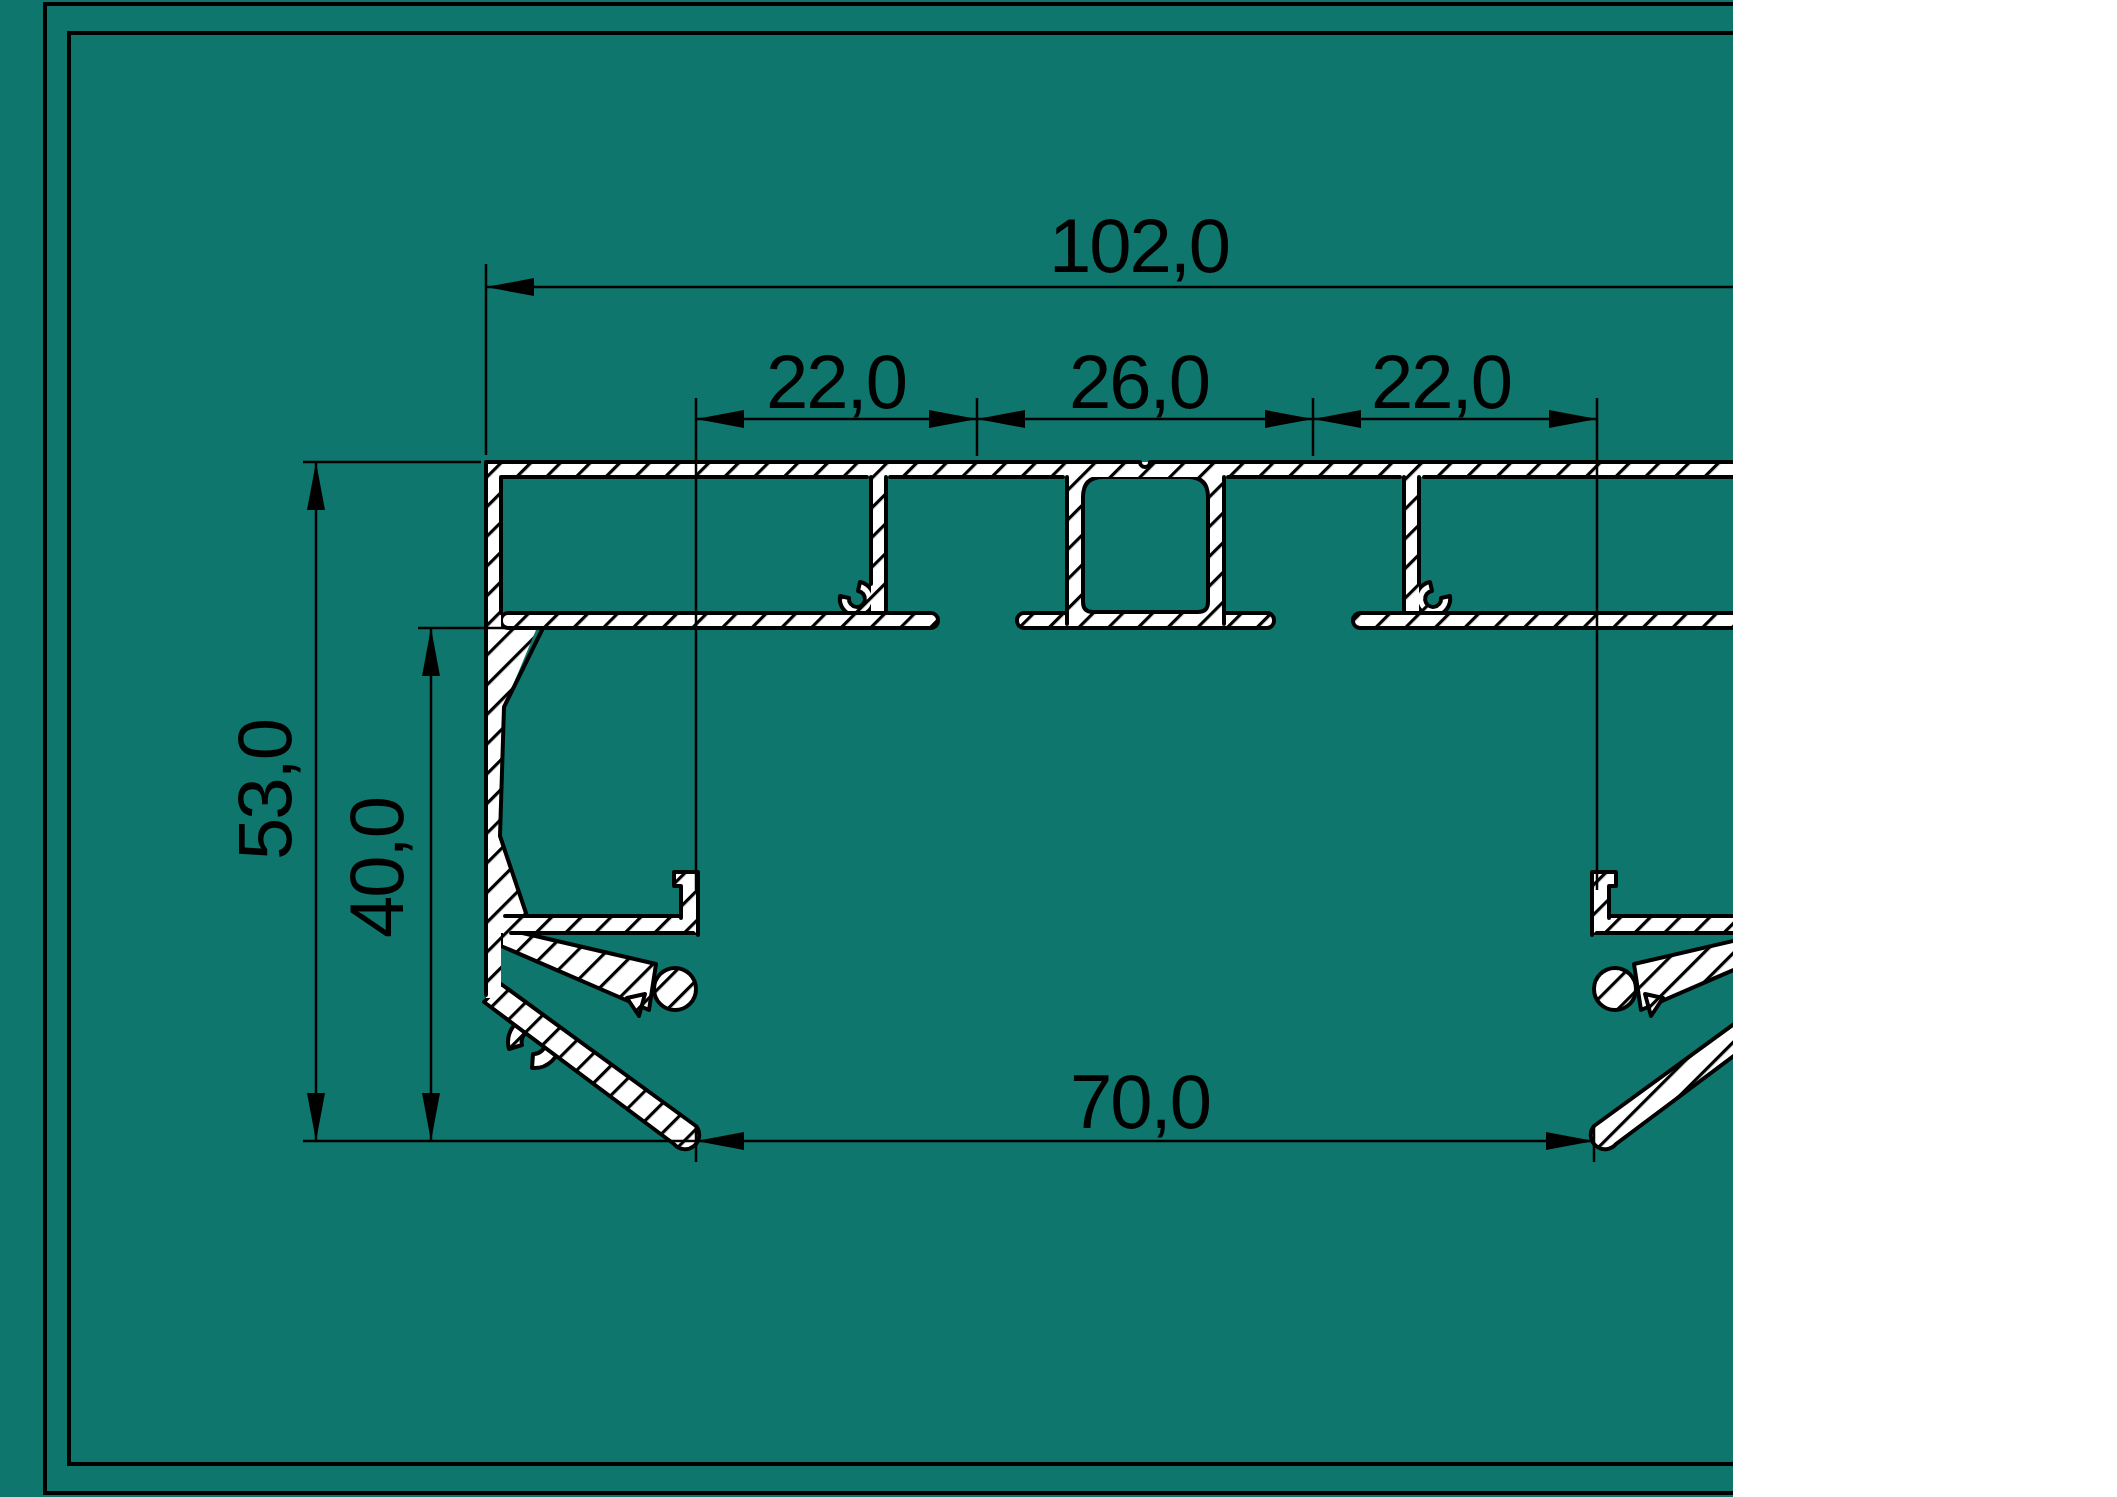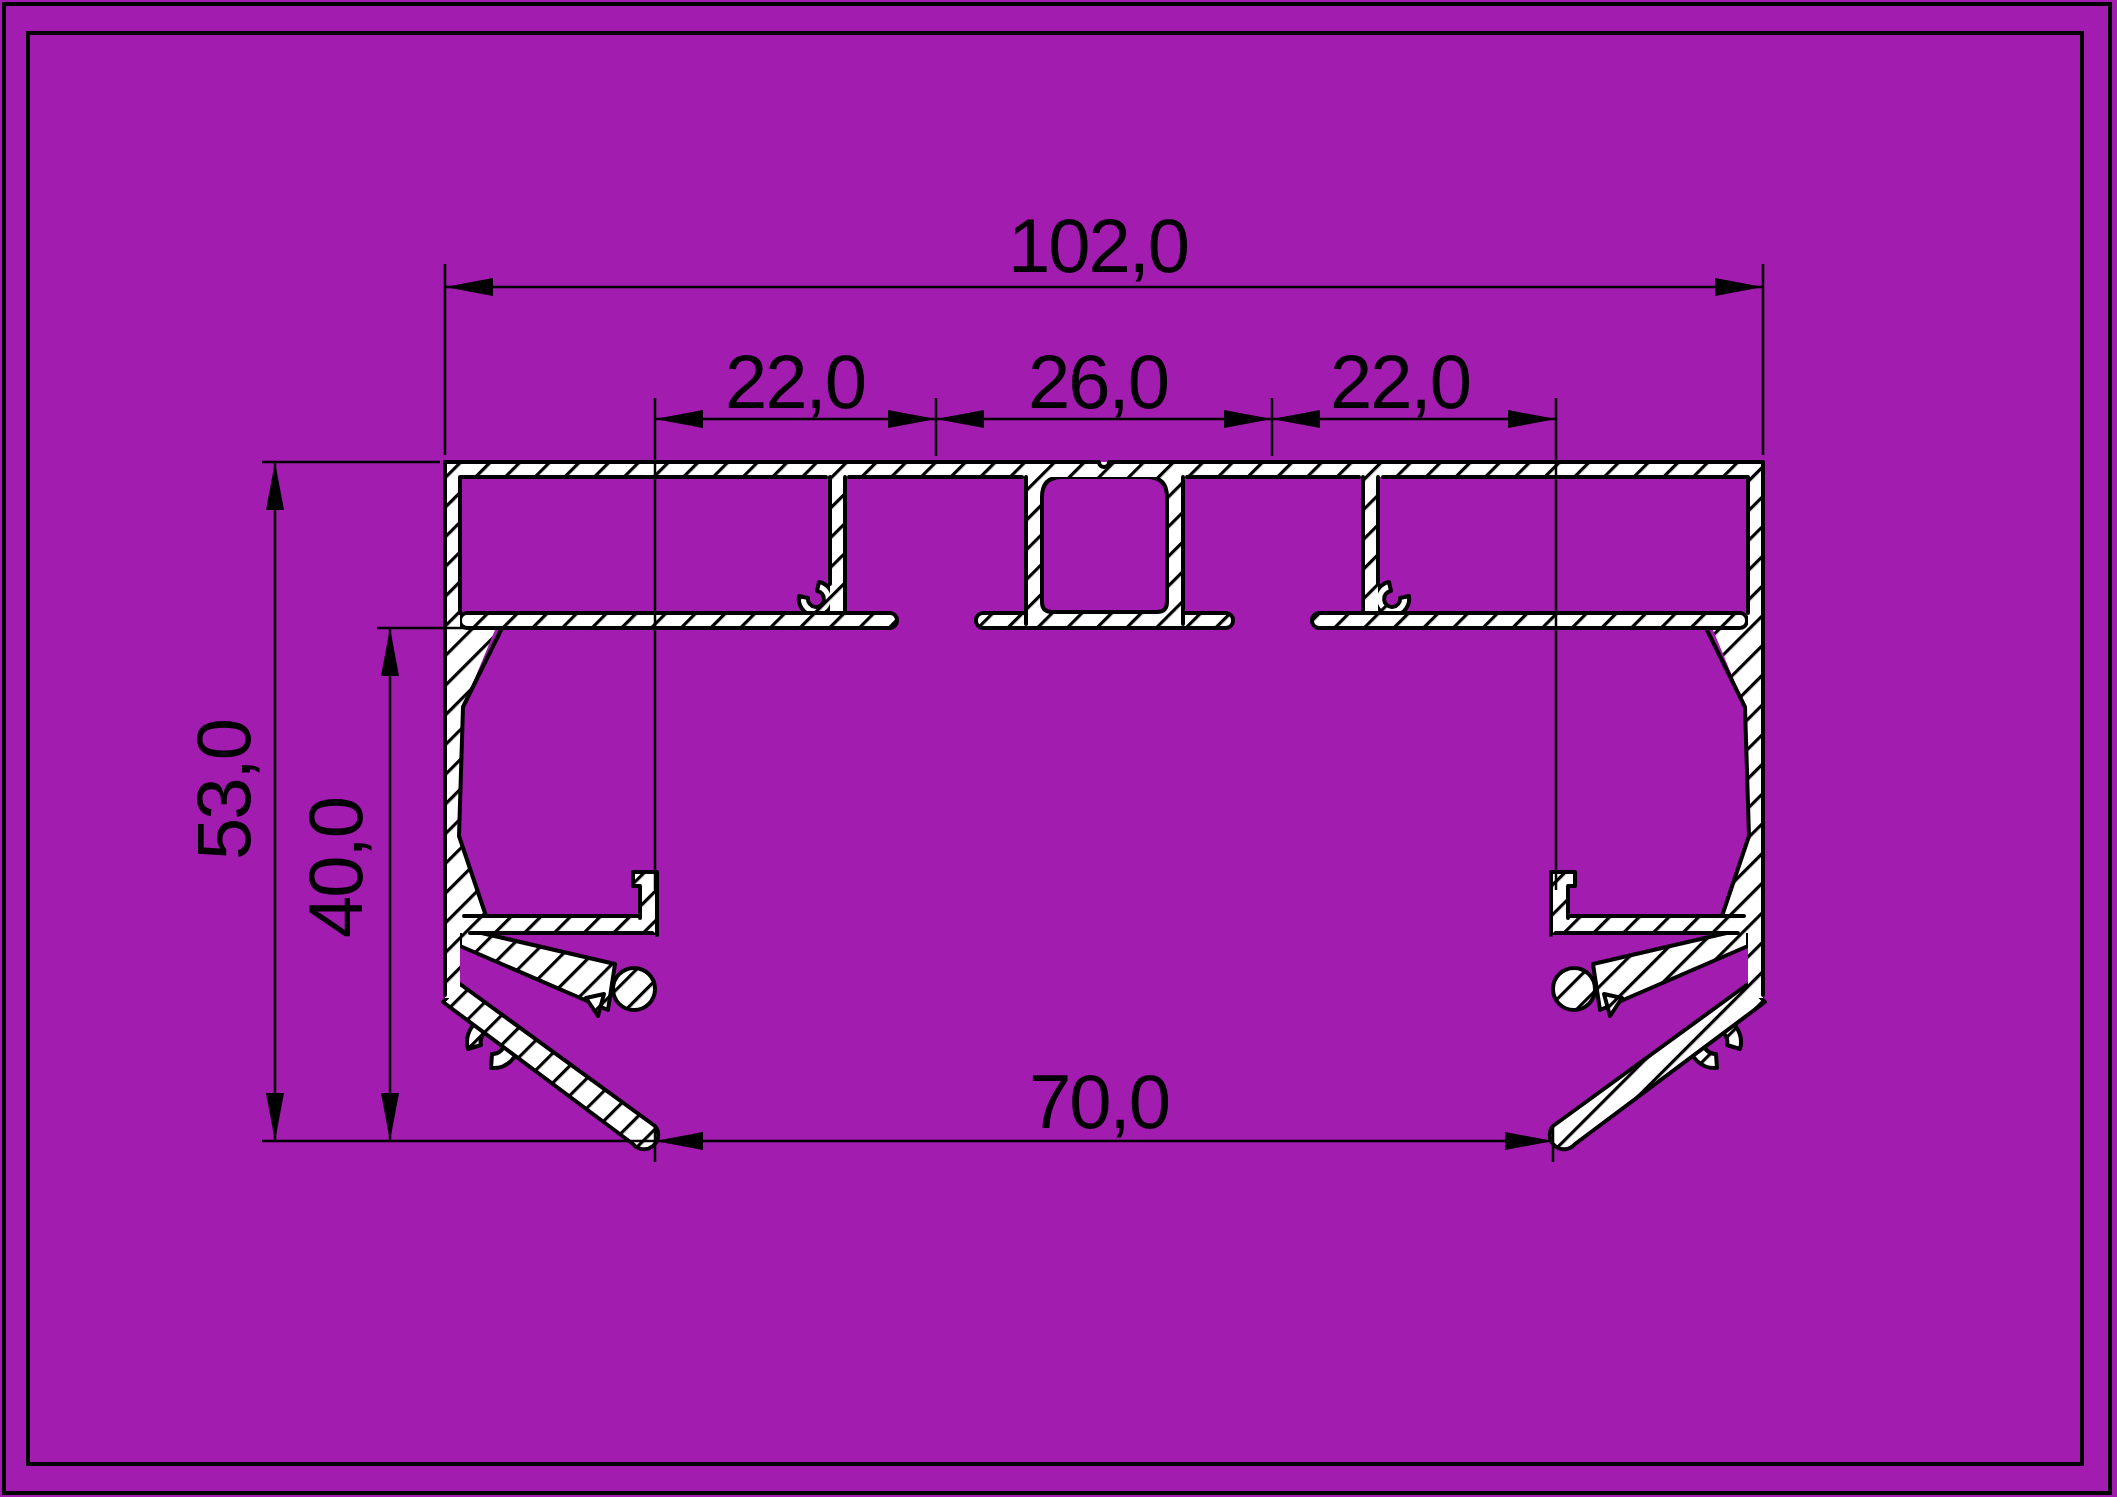--- a/index.html
+++ b/index.html
@@ -1,17 +1,17 @@
 <!DOCTYPE html>
 <html><head>
 <meta charset="utf-8">
 <style>
   html,body{margin:0;padding:0;background:#ffffff;}
-  .sheet{position:relative;width:2117px;height:1497px;background:#a21caf;overflow:hidden;
-         font-family:"Liberation Sans", sans-serif;}
+  .sheet{position:relative;width:1692px;height:1497px;background:#0f766e;overflow:hidden;
+         font-family:"Liberation Sans", sans-serif;padding-left:41px;}
   svg{display:block;}
   .dimtext{font-family:"Liberation Sans", sans-serif;font-size:76px;fill:#000;letter-spacing:-2px;}
 </style>
 </head>
 <body>
 
 <div class="sheet">
 <svg width="2117" height="1497" viewBox="0 0 2117 1497">
   <defs>
     <pattern id="hatch" patternUnits="userSpaceOnUse" width="21" height="21" patternTransform="rotate(-45)">

